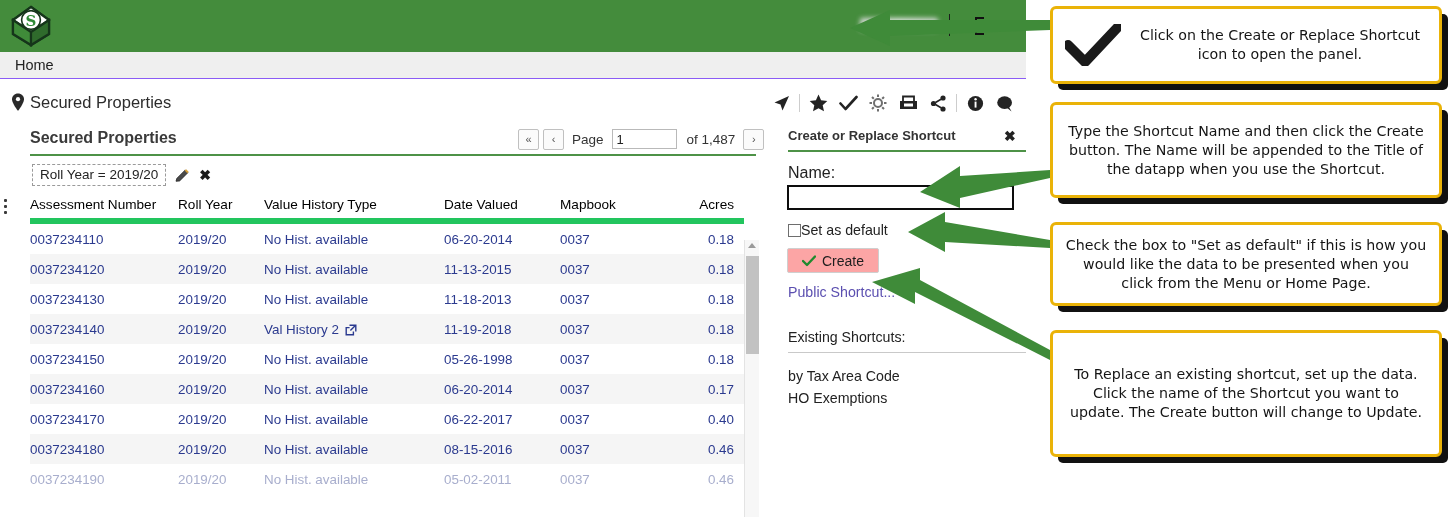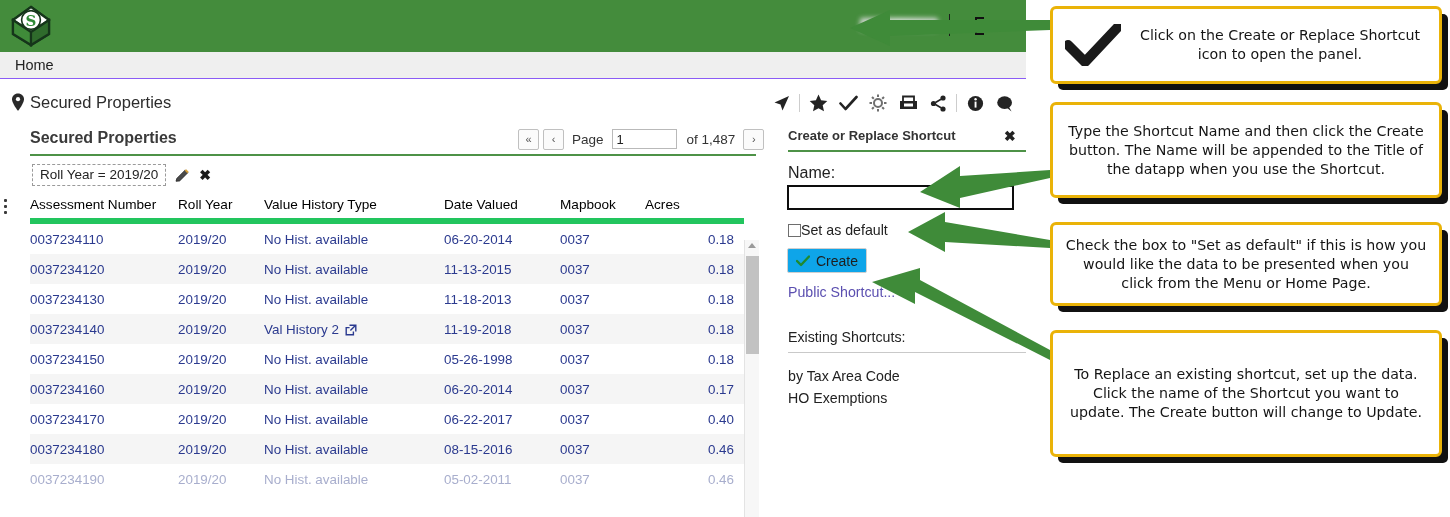--- a/index.html
+++ b/index.html
@@ -72,21 +72,21 @@
   .xmark { font-size:14px; font-weight:bold; color:#1a1a1a; cursor:pointer; line-height:1; }
 
   
   .tablewrap { position:absolute; left:30px; top:196px; width:726px; height:321px; overflow:hidden; }
   table { border-collapse:collapse; width:714px; table-layout:fixed; }
   th {
     font-size:13.6px; color:#000000; font-weight:normal; text-align:left;
     vertical-align:bottom; padding:0 0 5px 0; border-bottom:6px solid #22c55e;
     line-height:17px;
   }
-  th.num { padding-right:10px; }
+  th.num { text-align:right; padding-right:10px; }
   td {
     font-size:13.4px; color:#2b3a8f; padding:8px 0 7px 0; line-height:15px; white-space:nowrap;
   }
   td.num { text-align:right; padding-right:10px; }
   tbody tr.alt { background:#f5f5f5; }
   tbody tr.faded td { color:#a8aecd; }
   .kebab { position:absolute; left:0px; top:199px; width:10px; height:16px; }
   .kebab i { display:block; width:3px; height:3px; background:#3a3a3a; margin:0 auto 3px; border-radius:1px;}
   .extlink { display:inline-block; margin-left:6px; vertical-align:-2px; }
 
@@ -108,22 +108,22 @@
   .fld-label { position:absolute; left:22px; top:76px; font-size:16px; color:#222; }
   .name-input {
     position:absolute; left:21px; top:97px; width:227px; height:25px;
     border:2px solid #0d0d0d; background:#fff; font-size:14px; padding:0 5px;
     font-family:"Liberation Sans",sans-serif; color:#111;
   }
   .cbrow { position:absolute; left:22px; top:134px; display:flex; align-items:center; gap:0; }
   .cbox { width:13px; height:13px; border:1px solid #6e6e6e; background:#fff; cursor:pointer; }
   .cblabel { font-size:14.2px; color:#222; }
   .createbtn {
-    position:absolute; left:21px; top:160px; width:80px; height:25px;
-    background:#0ea5e9; border:1px solid #cfcfcf; border-radius:2px;
+    position:absolute; left:21px; top:160px; width:92px; height:25px;
+    background:#fca5a5; border:1px solid #cfcfcf; border-radius:2px;
     display:flex; align-items:center; justify-content:center; gap:6px; cursor:pointer;
   }
   .createbtn .lbl { font-size:14px; color:#1e1e1e; }
   .pubshort { position:absolute; left:22px; top:196px; font-size:14.2px; color:#5b4fb0; cursor:pointer; }
   .exist-label { position:absolute; left:22px; top:241px; font-size:14.2px; color:#222; }
   .exist-rule { position:absolute; left:22px; top:264px; width:238px; height:1px; background:#c9c9c9; }
   .exist-item { position:absolute; left:22px; font-size:14.2px; color:#222; cursor:pointer; }
 
   
   .callouts { position:absolute; left:1026px; top:0; width:424px; height:517px; }

